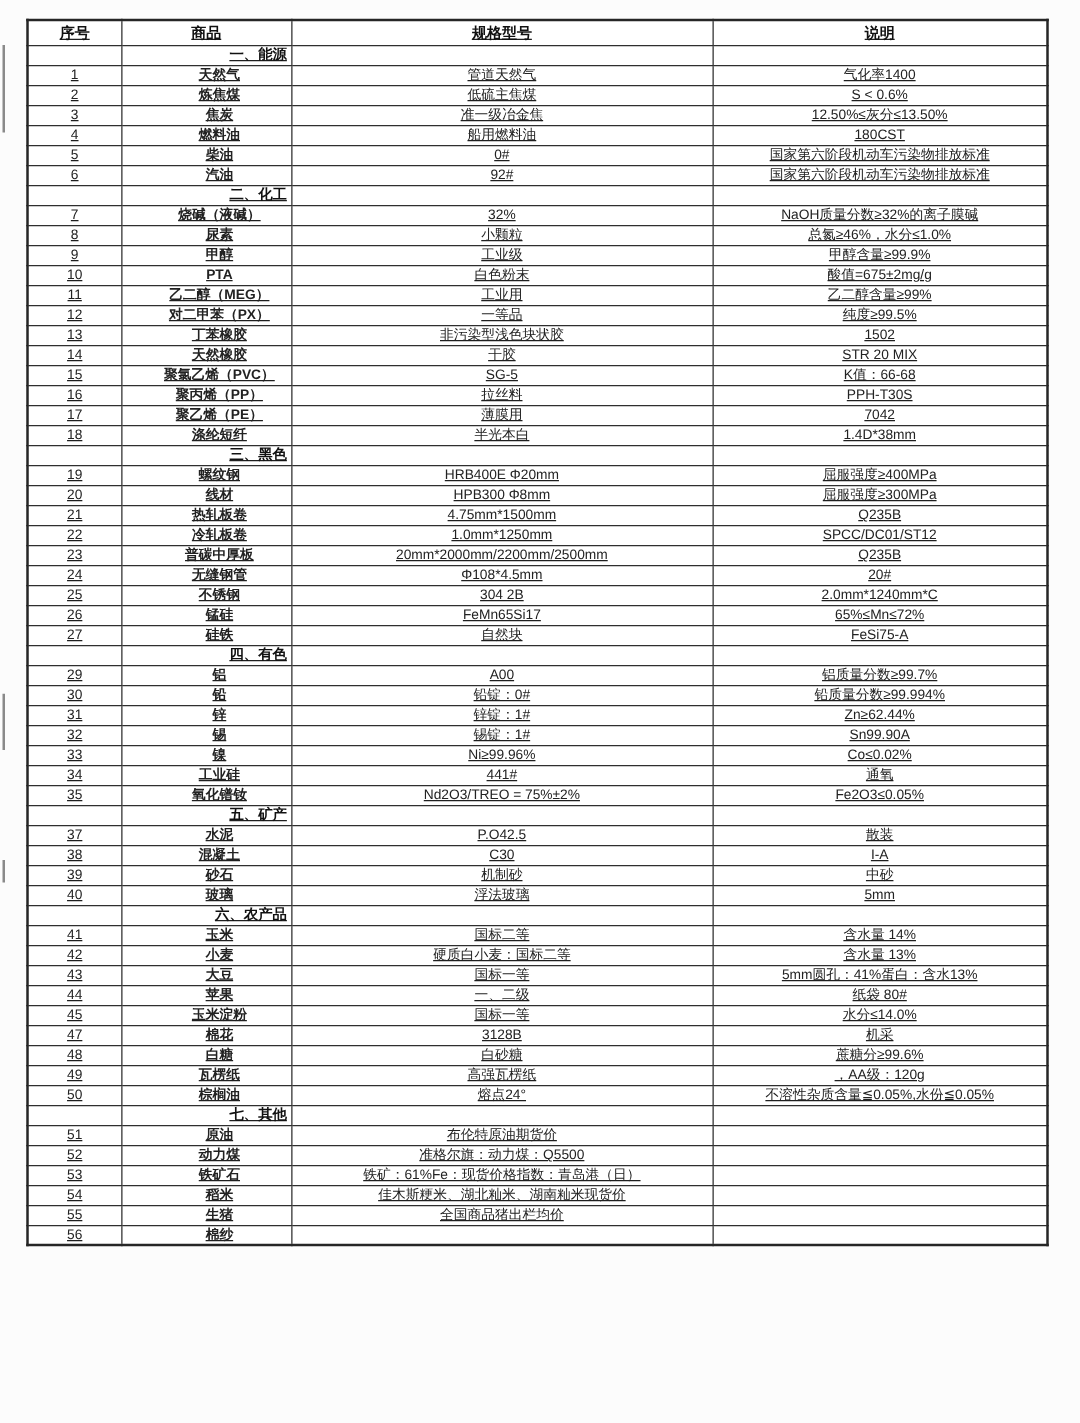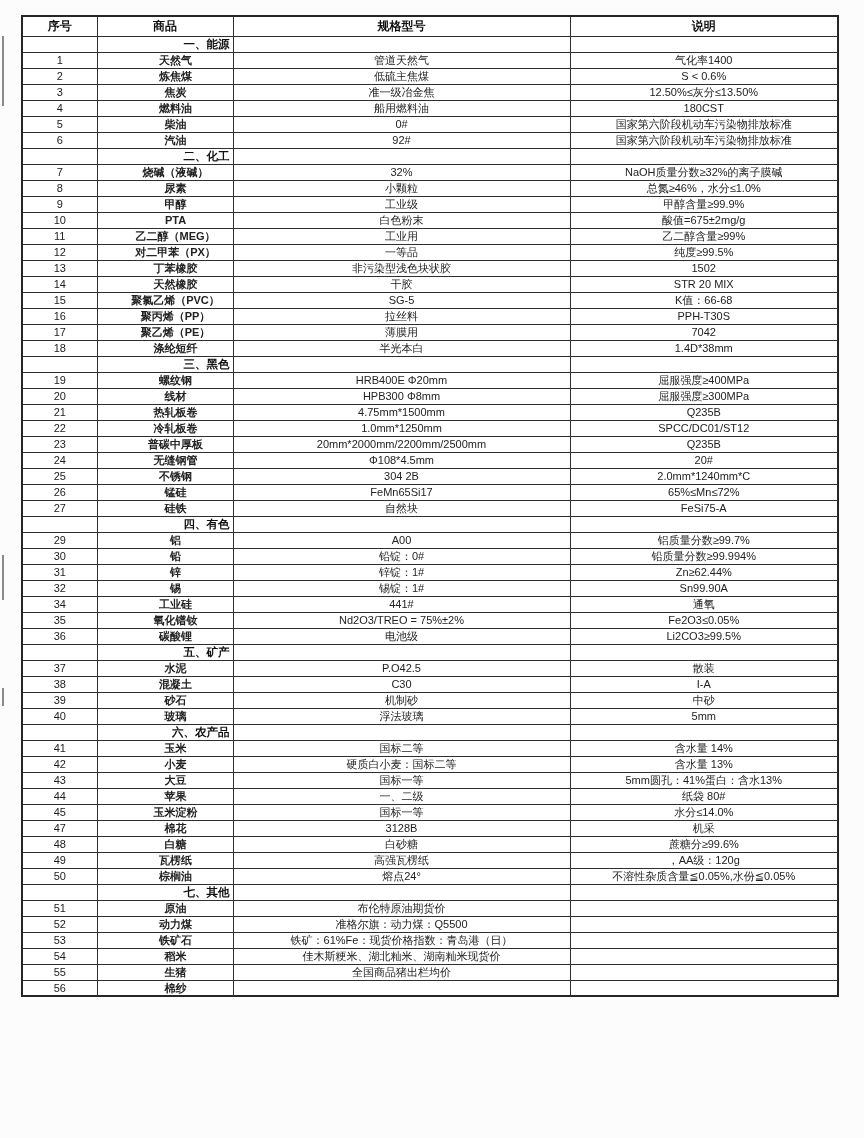--- a/index.html
+++ b/index.html
@@ -25,20 +25,21 @@
   #artifact-3 { top: 688px; height: 18px; }
   table.spec-table {
     position: absolute;
     left: 21px;
     top: 15px;
     width: 816px;
     border-collapse: collapse;
     table-layout: fixed;
     background: #ffffff;
     border: 2px solid #262626;
+    text-decoration: underline;
   }
   .spec-table th, .spec-table td {
     border: 1.4px solid #2e2e2e;
     height: 16px;
     line-height: 14px;
     font-size: 11px;
     padding: 0 3px;
     text-align: center;
     white-space: nowrap;
     overflow: hidden;
@@ -286,37 +287,37 @@
         <td>锌锭：1#</td>
         <td>Zn≥62.44%</td>
       </tr>
       <tr>
         <td>32</td>
         <td class="name-cell">锡</td>
         <td>锡锭：1#</td>
         <td>Sn99.90A</td>
       </tr>
       <tr>
+        <td>33</td>
+        <td class="name-cell">镍</td>
+        <td>Ni≥99.96%</td>
+        <td>Co≤0.02%</td>
+      </tr>
+      <tr>
         <td>34</td>
         <td class="name-cell">工业硅</td>
         <td>441#</td>
         <td>通氧</td>
       </tr>
       <tr>
         <td>35</td>
         <td class="name-cell">氧化镨钕</td>
         <td>Nd2O3/TREO = 75%±2%</td>
         <td>Fe2O3≤0.05%</td>
       </tr>
-      <tr>
-        <td>36</td>
-        <td class="name-cell">碳酸锂</td>
-        <td>电池级</td>
-        <td>Li2CO3≥99.5%</td>
-      </tr>
       <tr class="section">
         <td></td>
         <td class="section-label">五、矿产</td>
         <td></td>
         <td></td>
       </tr>
       <tr>
         <td>37</td>
         <td class="name-cell">水泥</td>
         <td>P.O42.5</td>

